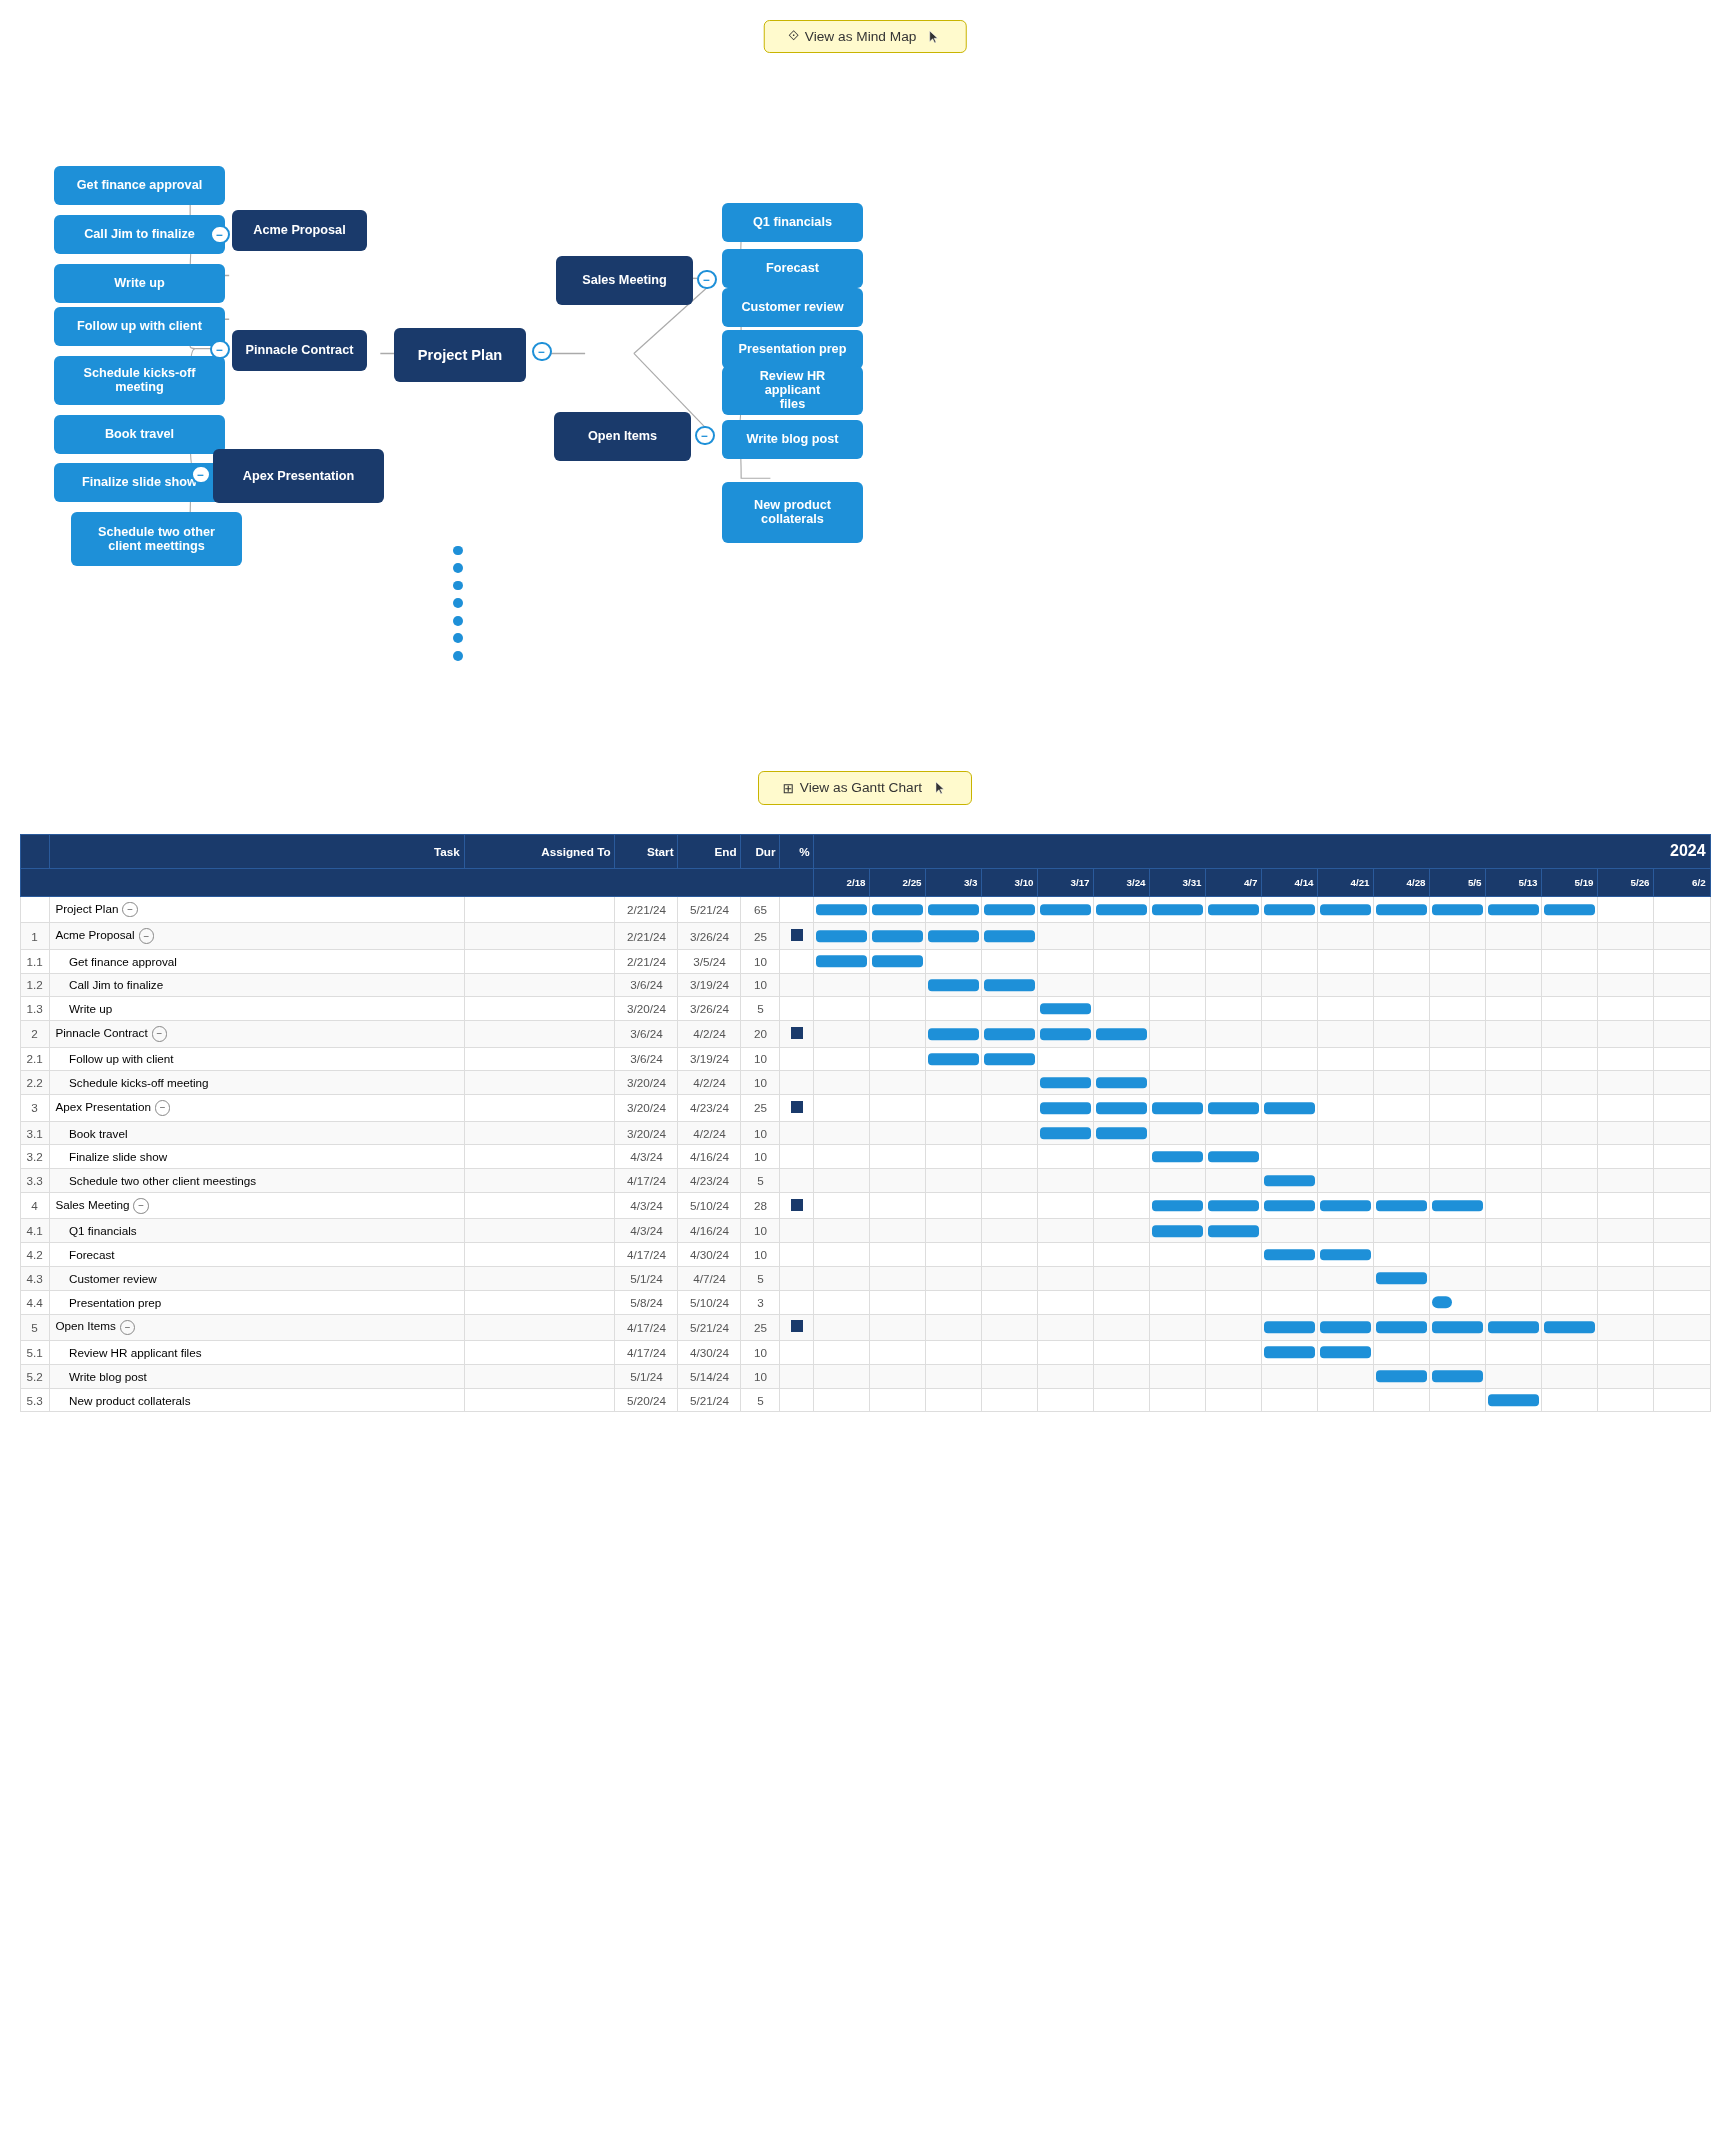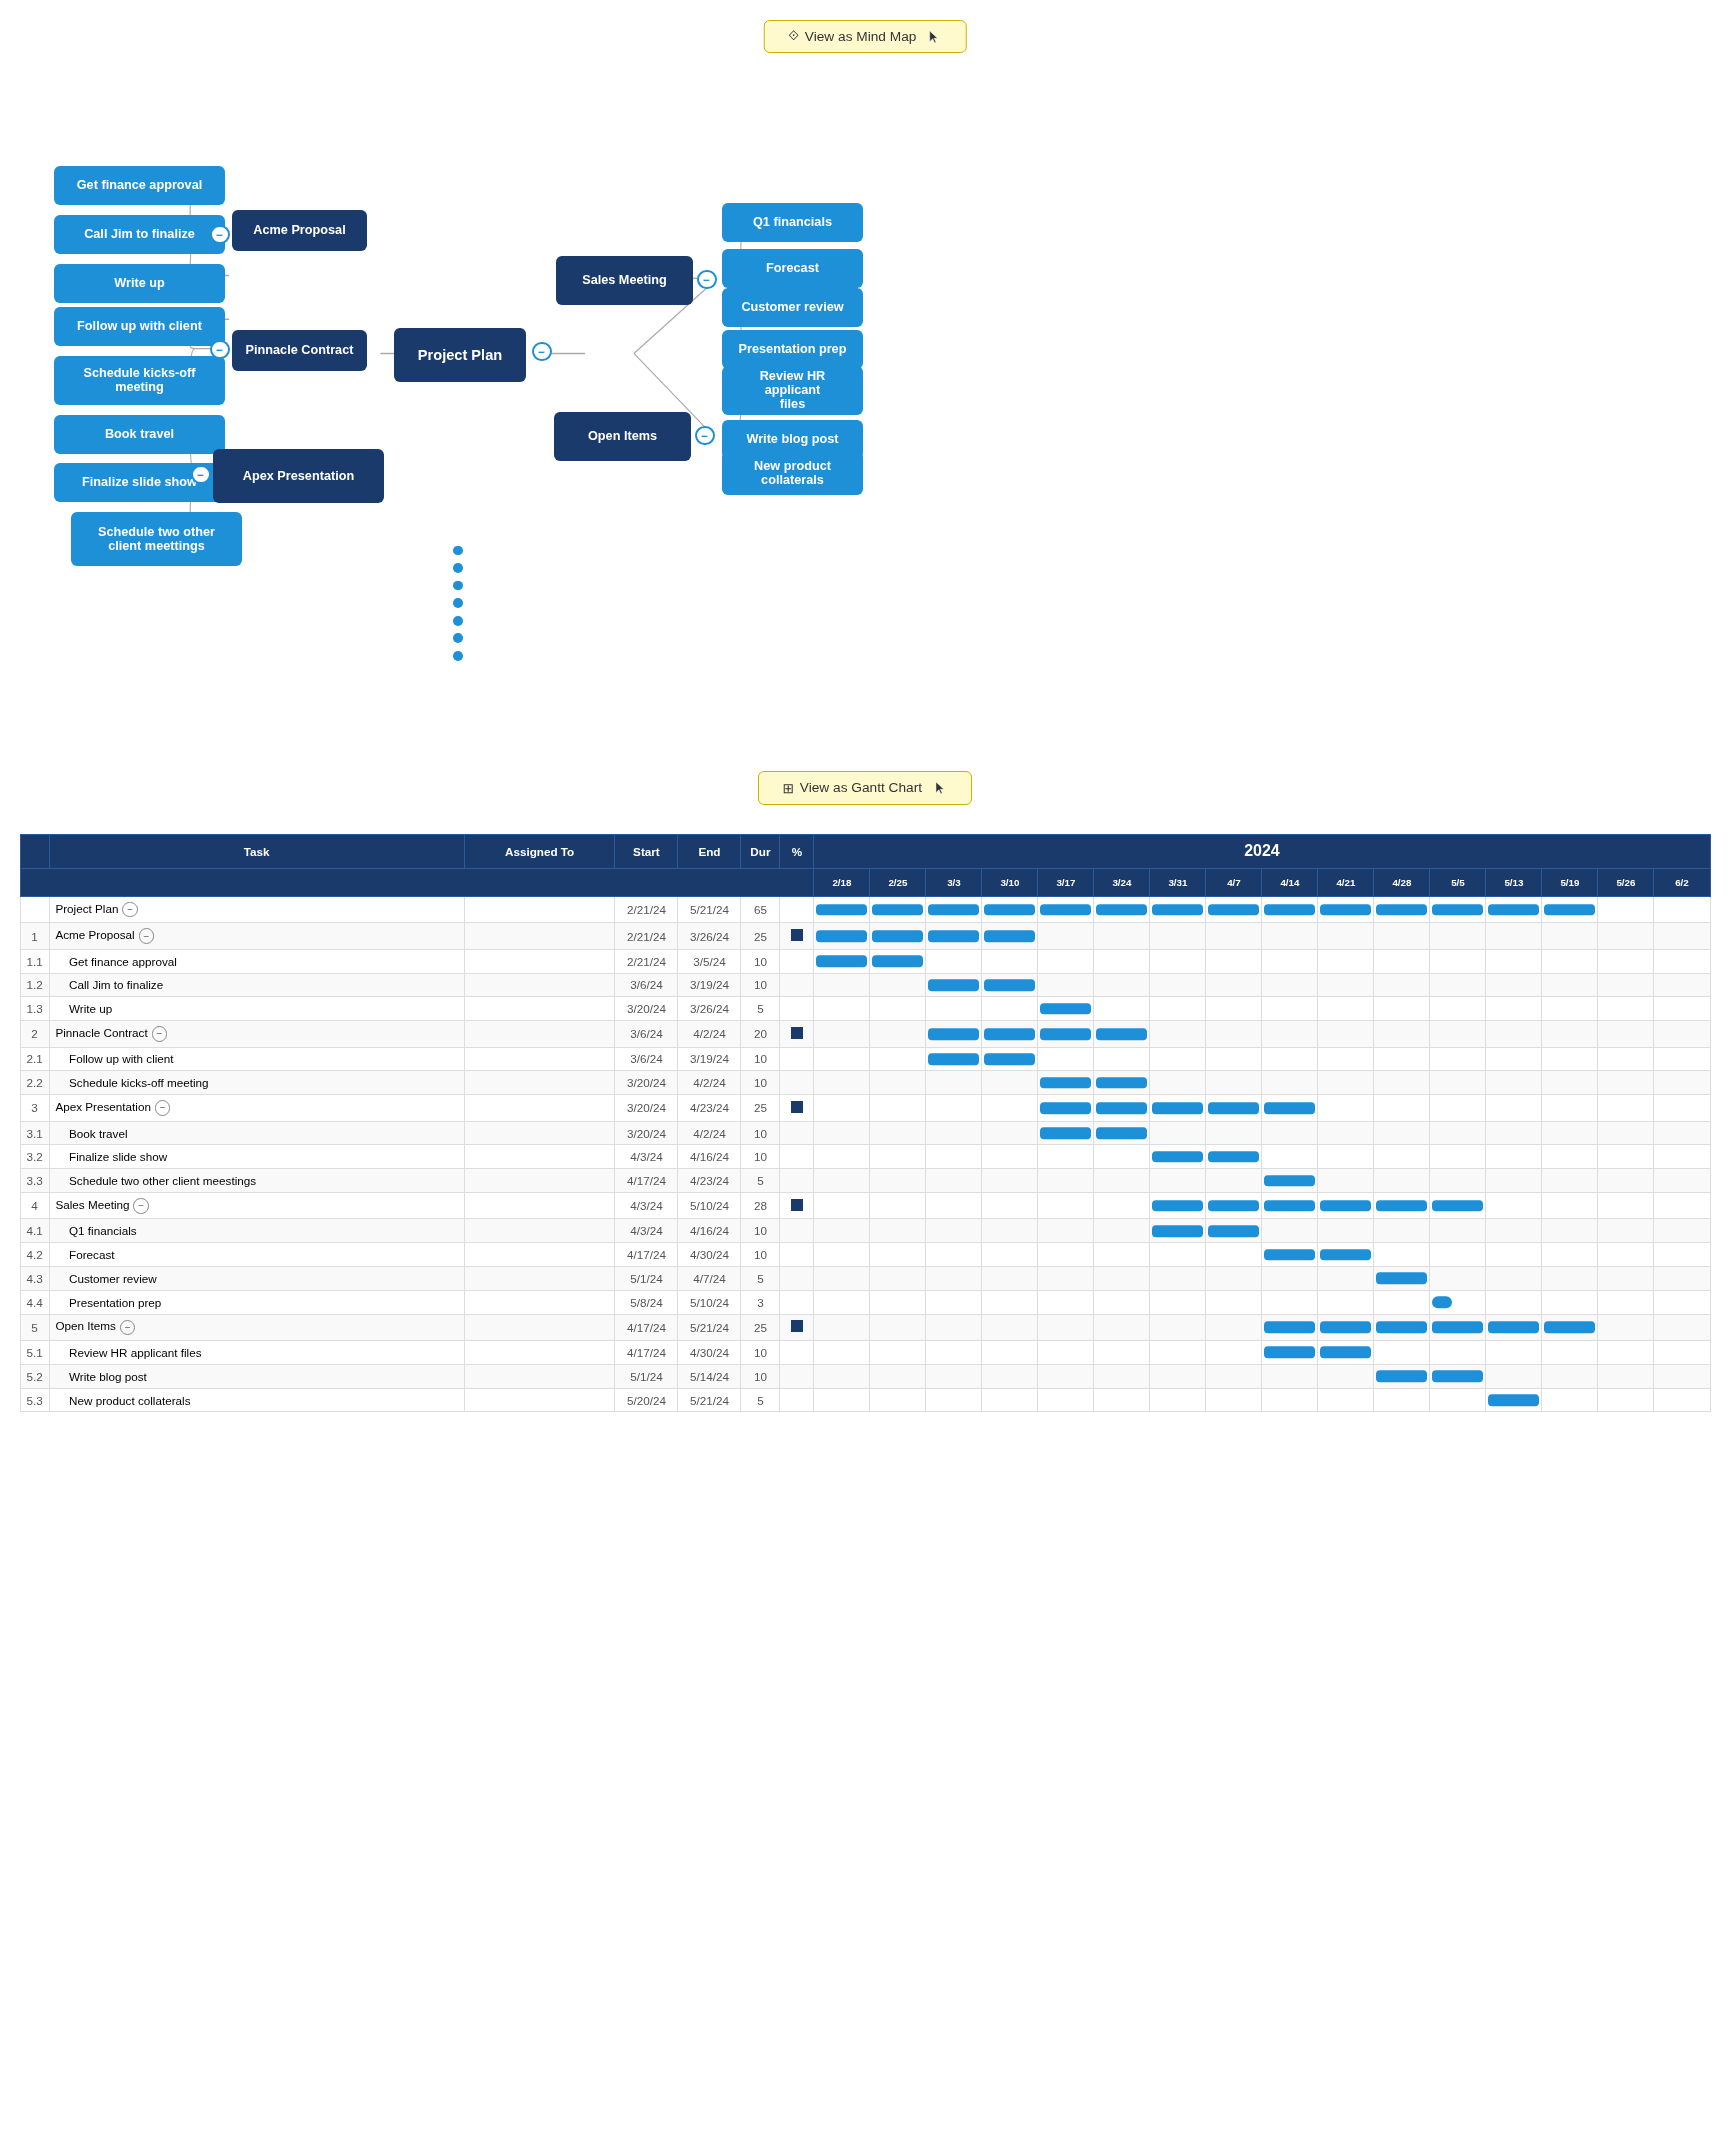--- a/index.html
+++ b/index.html
@@ -120,21 +120,21 @@
       margin: 0 19.5px;
       border-collapse: collapse;
       font-size: 11.7px;
     }
 
     .gantt-table th {
       background: #1a3a6b;
       color: #fff;
       padding: 7.8px 3.9px;
       border: 1px solid #2a5a9b;
-      text-align: center;
+      text-align: right;
       font-weight: 600;
       white-space: nowrap;
     }
 
     .gantt-table td {
       border: 1px solid #ddd;
       padding: 4.9px 5.9px;
       background: #fff;
       white-space: nowrap;
     }
@@ -257,21 +257,21 @@
     <div class="mm-collapse" style="left:697px;top:182px">−</div>
     <div class="mm-collapse" style="left:695px;top:338px">−</div>
 
     <div class="mm-node blue" style="left:722px;top:115px;width:141px;height:39px">Q1 financials</div>
     <div class="mm-node blue" style="left:722px;top:161px;width:141px;height:39px">Forecast</div>
     <div class="mm-node blue" style="left:722px;top:200px;width:141px;height:39px">Customer review</div>
     <div class="mm-node blue" style="left:722px;top:242px;width:141px;height:39px">Presentation prep</div>
 
     <div class="mm-node blue" style="left:722px;top:278px;width:141px;height:49px">Review HR applicant<br>files</div>
     <div class="mm-node blue" style="left:722px;top:332px;width:141px;height:39px">Write blog post</div>
-    <div class="mm-node blue" style="left:722px;top:363px;width:141px;height:44px">New product<br>collaterals</div>
+    <div class="mm-node blue" style="left:722px;top:394px;width:141px;height:61px">New product<br>collaterals</div>
 
     <div class="dots-col" style="left:453px;top:458px">
       <div class="dot"></div>
       <div class="dot"></div>
       <div class="dot"></div>
       <div class="dot"></div>
       <div class="dot"></div>
       <div class="dot"></div>
       <div class="dot"></div>
     </div>

